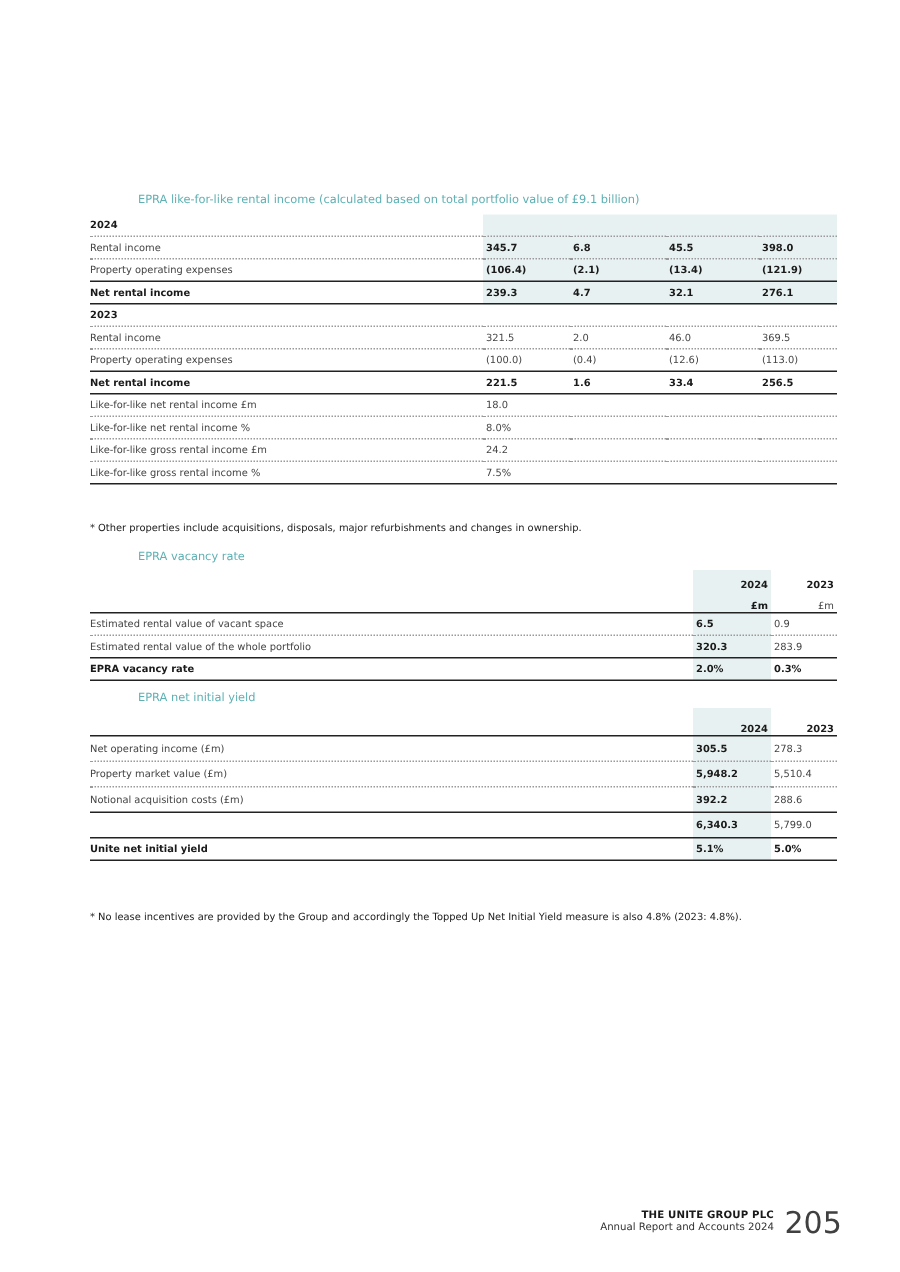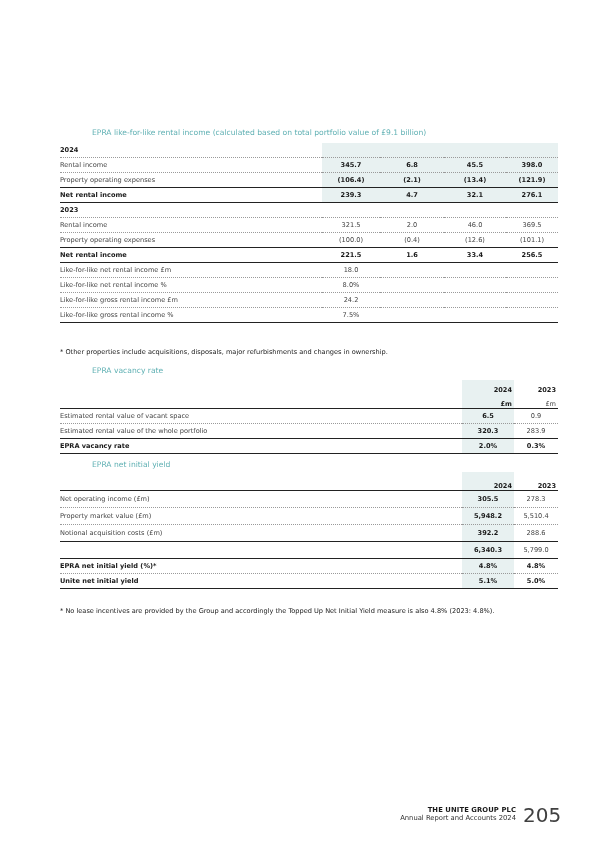--- a/index.html
+++ b/index.html
@@ -3,21 +3,21 @@
 <meta charset="utf-8">
 <style>
   html, body { margin: 0; padding: 0; background: #ffffff; }
   body { width: 600px; height: 848px; position: relative; overflow: hidden;
          font-family: "DejaVu Sans", sans-serif; color: #1a1a1a; }
   .section-title { position: absolute; left: 60px; font-size: 7.6px; color: #5fb0b3; padding-left: 32px; }
   table { position: absolute; left: 60px; width: 498px; border-collapse: collapse; font-size: 6.6px; }
   td, th { padding: 0 2px; height: 14px; }
   th { font-weight: bold; text-align: right; vertical-align: bottom; }
   td.label { text-align: left; padding-left: 0; }
-  td.num { text-align: center; }
+  td.num { text-align: left; }
   .shade { background: #e8f1f1; }
   .dotted td { border-bottom: 1px dotted #9a9a9a; }
   .thick td, tr.thick th { border-bottom: 1.6px solid #222; }
   .bold td { font-weight: bold; }
   .b { font-weight: bold; }
   .light { color: #444; }
   .note { position: absolute; left: 60px; font-size: 6.6px; color: #1a1a1a; }
   .footer { position: absolute; right: 42px; top: 806px; text-align: right; }
   .footer .co { font-size: 6.8px; font-weight: bold; letter-spacing: .1px; }
   .footer .rep { font-size: 6.8px; color: #333; }
@@ -77,21 +77,21 @@
     <td class="num">321.5</td>
     <td class="num">2.0</td>
     <td class="num">46.0</td>
     <td class="num">369.5</td>
   </tr>
   <tr class="light">
     <td class="label" style="border-bottom:1px solid #222">Property operating expenses</td>
     <td class="num" style="border-bottom:1px solid #222">(100.0)</td>
     <td class="num" style="border-bottom:1px solid #222">(0.4)</td>
     <td class="num" style="border-bottom:1px solid #222">(12.6)</td>
-    <td class="num" style="border-bottom:1px solid #222">(101.1)</td>
+    <td class="num" style="border-bottom:1px solid #222">(113.0)</td>
   </tr>
   <tr class="thick bold">
     <td class="label">Net rental income</td>
     <td class="num">221.5</td>
     <td class="num">1.6</td>
     <td class="num">33.4</td>
     <td class="num">256.5</td>
   </tr>
   <tr class="dotted light">
     <td class="label">Like-for-like net rental income £m</td>
@@ -190,25 +190,20 @@
   <tr>
     <td class="label light" style="height:16px;border-bottom:1px solid #222">Notional acquisition costs (£m)</td>
     <td class="num shade b" style="border-bottom:1px solid #222">392.2</td>
     <td class="num light" style="border-bottom:1px solid #222">288.6</td>
   </tr>
   <tr>
     <td class="label" style="height:16px;border-bottom:1px solid #222"></td>
     <td class="num shade b" style="border-bottom:1px solid #222">6,340.3</td>
     <td class="num light" style="border-bottom:1px solid #222">5,799.0</td>
   </tr>
-  <tr class="dotted bold">
-    <td class="label">EPRA net initial yield (%)*</td>
-    <td class="num shade">4.8%</td>
-    <td class="num">4.8%</td>
-  </tr>
   <tr class="thick bold">
     <td class="label">Unite net initial yield</td>
     <td class="num shade">5.1%</td>
     <td class="num">5.0%</td>
   </tr>
 </tbody>
   </table>
 
 <div class="note" style="top:607px">* No lease incentives are provided by the Group and accordingly the Topped Up Net Initial Yield measure is also 4.8% (2023: 4.8%).</div>
 

